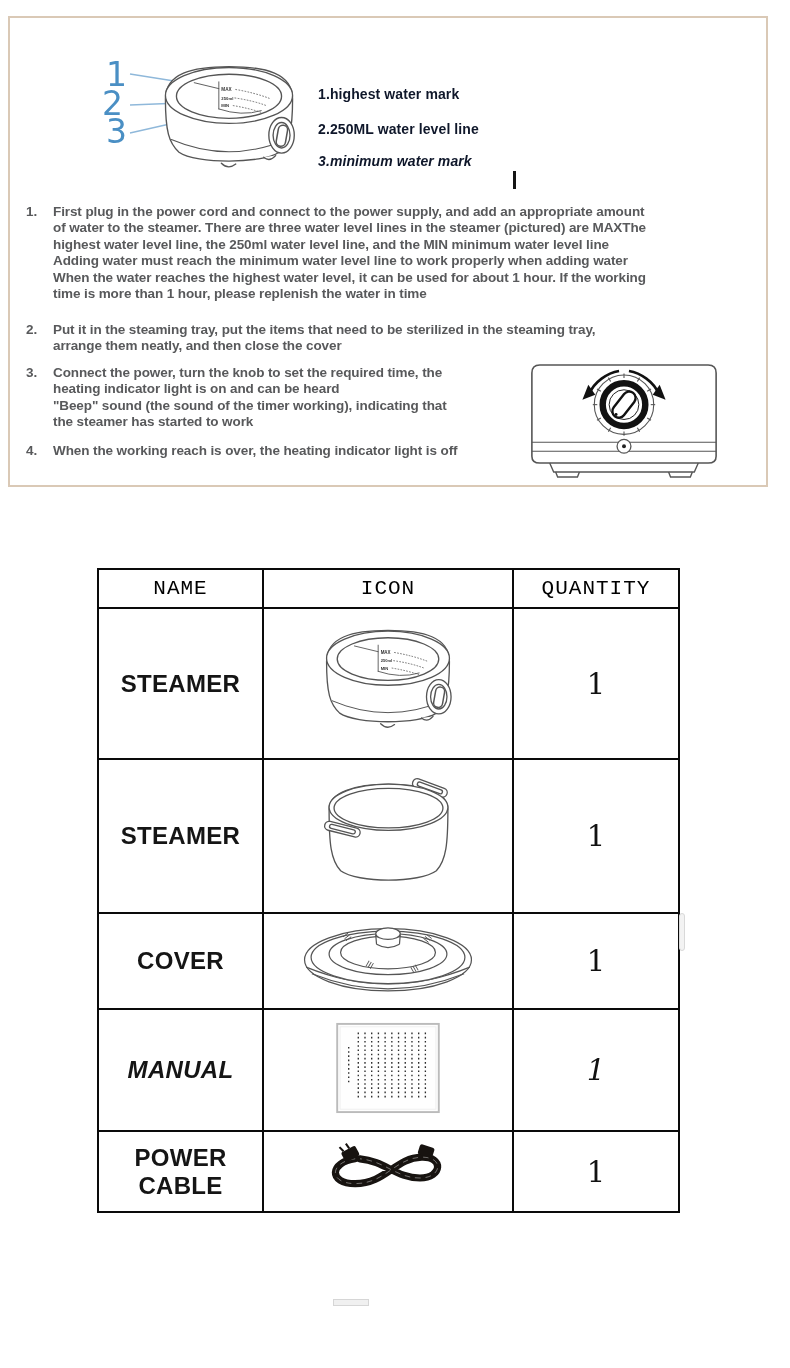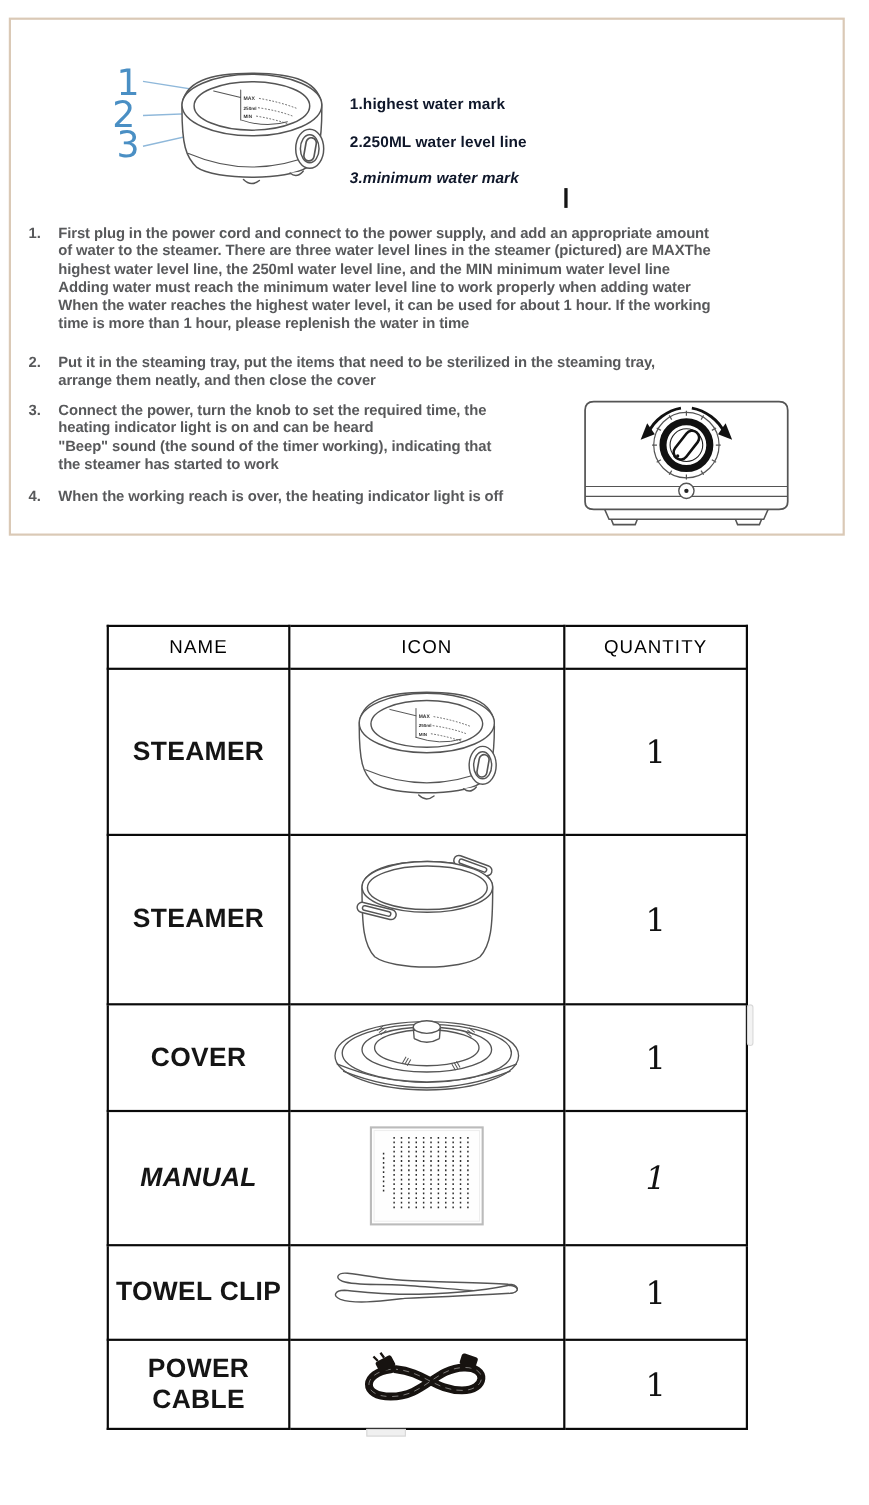--- a/index.html
+++ b/index.html
@@ -44,21 +44,21 @@
 
   .knob-svg { position:absolute; left:510px; top:339px; width:208px; height:124px; }
 
   
   table.parts-table {
     position:absolute; left:97px; top:568px;
     border-collapse:collapse; table-layout:fixed; width:581px;
     background:#fff;
   }
   .parts-table th, .parts-table td { border:2px solid #0a0a0a; padding:0; text-align:center; vertical-align:middle; }
-  .parts-table th { font-size:17px; font-weight:400; color:#000; letter-spacing:1px; height:39px; }
+  .parts-table th { font-size:21px; font-weight:400; color:#000; letter-spacing:1px; height:39px;font-family:Liberation Mono, monospace; }
   .parts-table td.name { font-size:24px; font-weight:bold; color:#151515; letter-spacing:0.3px; }
   .parts-table td.qty  { font-family:"DejaVu Serif", serif; font-size:29px; color:#111; }
   tr.r1 { height:151px; } tr.r2 { height:154px; } tr.r3 { height:96px; }
   tr.r4 { height:122px;font-style:italic; } tr.r5 { height:86px; }  tr.r6 { height:81px; }
 
   
   .v-thumb { position:absolute; left:679px; top:913px; width:6px; height:38px;
              background:#f3f3f3; border:1px solid #d9d9d9; border-radius:3px; }
   .h-thumb { position:absolute; left:333px; top:1299px; width:36px; height:7px;
              background:#f0f0f0; border:1px solid #d6d6d6; }
@@ -266,32 +266,20 @@
           <line x1="80" y1="11" x2="80" y2="81"></line>
               <line x1="87" y1="11" x2="87" y2="81"></line>
           <line x1="94" y1="11" x2="94" y2="81"></line>
           <line x1="14" y1="26" x2="14" y2="64"></line>
         </g>
       </svg>
     </td>
     <td class="qty">1</td>
   </tr>
 
-  <tr class="r5">
-    <td class="name">TOWEL CLIP</td>
-    <td class="icon">
-      <svg width="192" height="42" viewBox="0 0 210 46">
-        <g fill="#fff" stroke="#555" stroke-width="1.4" stroke-linejoin="round">
-          <path d="M186,17 C196,17 199,24 189,26 C152,24 112,20 82,18 C56,16 36,19 21,14 C13,11 16,5 26,6 C46,8 61,12 81,13 C116,15 155,15 186,17 Z"></path>
-          <path d="M187,18 C197,19 198,25 188,26 C151,28 112,30 83,31 C57,34 34,37 19,32 C11,29 13,23 23,23 C44,25 62,27 82,27 C116,27 153,25 187,18 Z"></path>
-        </g>
-      </svg>
-    </td>
-    <td class="qty">1</td>
-  </tr>
 
   <tr class="r6">
     <td class="name">POWER CABLE</td>
     <td class="icon">
       <svg width="136" height="62" viewBox="0 0 170 72">
         <path d="M44,22 C12,26 10,53 44,53 C82,53 94,21 127,20 C155,19 153,46 125,46 C95,46 82,25 50,22" fill="none" stroke="#171310" stroke-width="9" stroke-linecap="round"></path>
         <path d="M44,22 C12,26 10,53 44,53 C82,53 94,21 127,20 C155,19 153,46 125,46 C95,46 82,25 50,22" fill="none" stroke="#ffffff" stroke-width="1" opacity="0.5" stroke-dasharray="7,6"></path>
         <g transform="rotate(-28 38 16)">
           <rect x="28" y="9" width="20" height="14" rx="3" fill="#171310"></rect>
           <path d="M32,9 L30,2 M40,9 L39,2" stroke="#171310" stroke-width="2.6"></path>

